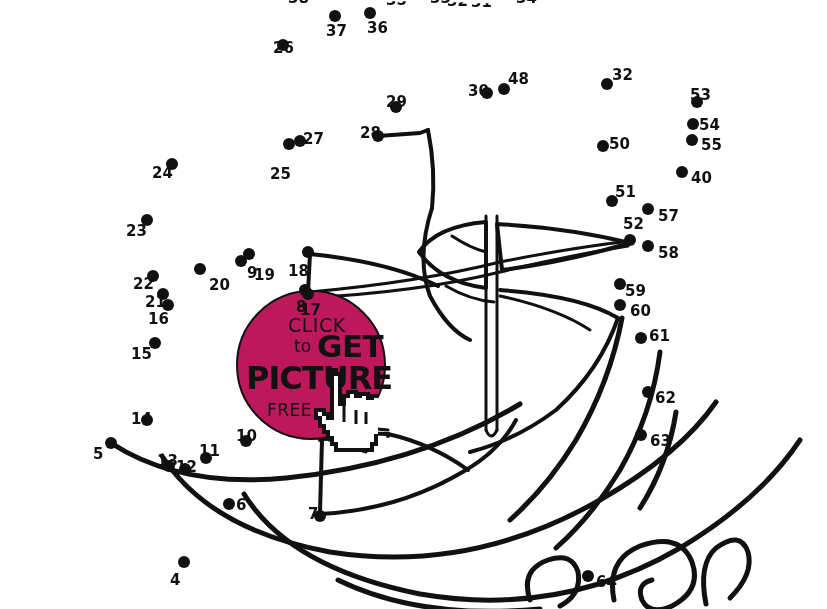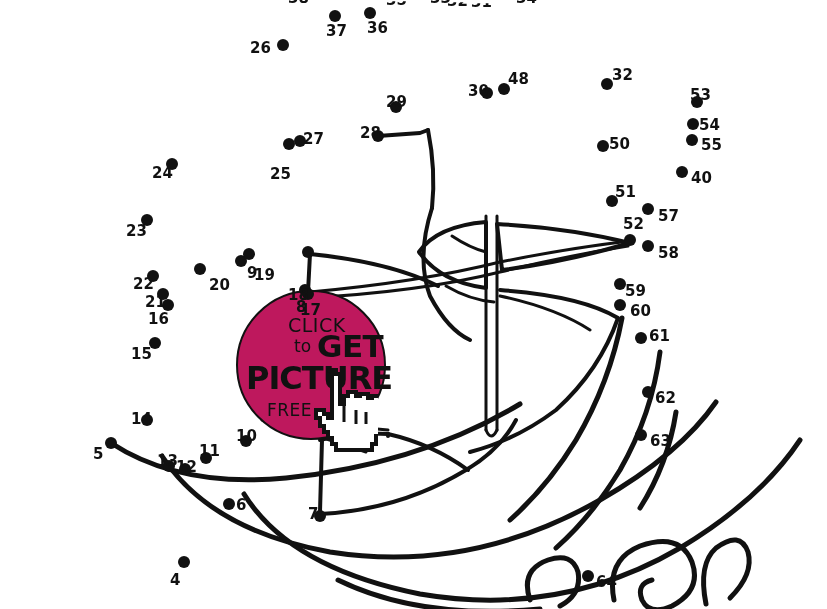--- a/index.html
+++ b/index.html
@@ -200,37 +200,37 @@
       <span class="dot-label" style="left: 157px; top: 454px;">13</span>
       <div class="dot-mark" style="left: 141px; top: 414px; width: 12px; height: 12px; background: rgb(17, 17, 17);"></div>
       <span class="dot-label" style="left: 131px; top: 412px;">14</span>
       <div class="dot-mark" style="left: 149px; top: 337px; width: 12px; height: 12px; background: rgb(17, 17, 17);"></div>
       <span class="dot-label" style="left: 131px; top: 347px;">15</span>
       <div class="dot-mark" style="left: 162px; top: 299px; width: 12px; height: 12px; background: rgb(17, 17, 17);"></div>
       <span class="dot-label" style="left: 148px; top: 312px;">16</span>
       <div class="dot-mark" style="left: 302px; top: 288px; width: 12px; height: 12px; background: rgb(17, 17, 17);"></div>
       <span class="dot-label" style="left: 300px; top: 303px;">17</span>
       <div class="dot-mark" style="left: 302px; top: 246px; width: 12px; height: 12px; background: rgb(17, 17, 17);"></div>
-      <span class="dot-label" style="left: 288px; top: 264px; margin-top: 24px;">18</span>
+      <span class="dot-label" style="left: 288px; top: 264px;">18</span>
       <div class="dot-mark" style="left: 243px; top: 248px; width: 12px; height: 12px; background: rgb(17, 17, 17);"></div>
       <span class="dot-label" style="left: 254px; top: 268px;">19</span>
       <div class="dot-mark" style="left: 194px; top: 263px; width: 12px; height: 12px; background: rgb(17, 17, 17);"></div>
       <span class="dot-label" style="left: 209px; top: 278px;">20</span>
       <div class="dot-mark" style="left: 157px; top: 288px; width: 12px; height: 12px; background: rgb(17, 17, 17);"></div>
       <span class="dot-label" style="left: 145px; top: 295px;">21</span>
       <div class="dot-mark" style="left: 147px; top: 270px; width: 12px; height: 12px; background: rgb(17, 17, 17);"></div>
       <span class="dot-label" style="left: 133px; top: 277px;">22</span>
       <div class="dot-mark" style="left: 141px; top: 214px; width: 12px; height: 12px; background: rgb(17, 17, 17);"></div>
       <span class="dot-label" style="left: 126px; top: 224px;">23</span>
       <div class="dot-mark" style="left: 166px; top: 158px; width: 12px; height: 12px; background: rgb(17, 17, 17);"></div>
       <span class="dot-label" style="left: 152px; top: 166px;">24</span>
       <div class="dot-mark" style="left: 283px; top: 138px; width: 12px; height: 12px; background: rgb(17, 17, 17);"></div>
       <span class="dot-label" style="left: 270px; top: 139px; margin-top: 28px;">25</span>
       <div class="dot-mark" style="left: 277px; top: 39px; width: 12px; height: 12px; background: rgb(17, 17, 17);"></div>
-      <span class="dot-label" style="left: 250px; top: 41px;">26</span>
+      <span class="dot-label" style="left: 273px; top: 41px;">26</span>
       <div class="dot-mark" style="left: 294px; top: 135px; width: 12px; height: 12px; background: rgb(17, 17, 17);"></div>
       <span class="dot-label" style="left: 303px; top: 132px;">27</span>
       <div class="dot-mark" style="left: 372px; top: 130px; width: 12px; height: 12px; background: rgb(17, 17, 17);"></div>
       <span class="dot-label" style="left: 360px; top: 126px;">28</span>
       <div class="dot-mark" style="left: 390px; top: 101px; width: 12px; height: 12px; background: rgb(17, 17, 17);"></div>
       <span class="dot-label" style="left: 386px; top: 95px;">29</span>
       <div class="dot-mark" style="left: 481px; top: 87px; width: 12px; height: 12px; background: rgb(17, 17, 17);"></div>
       <span class="dot-label" style="left: 468px; top: 84px;">30</span>
       <span class="dot-label" style="left: 471px; top: -5px; clip-path: inset(55% 0px 0px);">31</span>
       <span class="dot-label" style="left: 447px; top: -6px; clip-path: inset(55% 0px 0px);">32</span>

